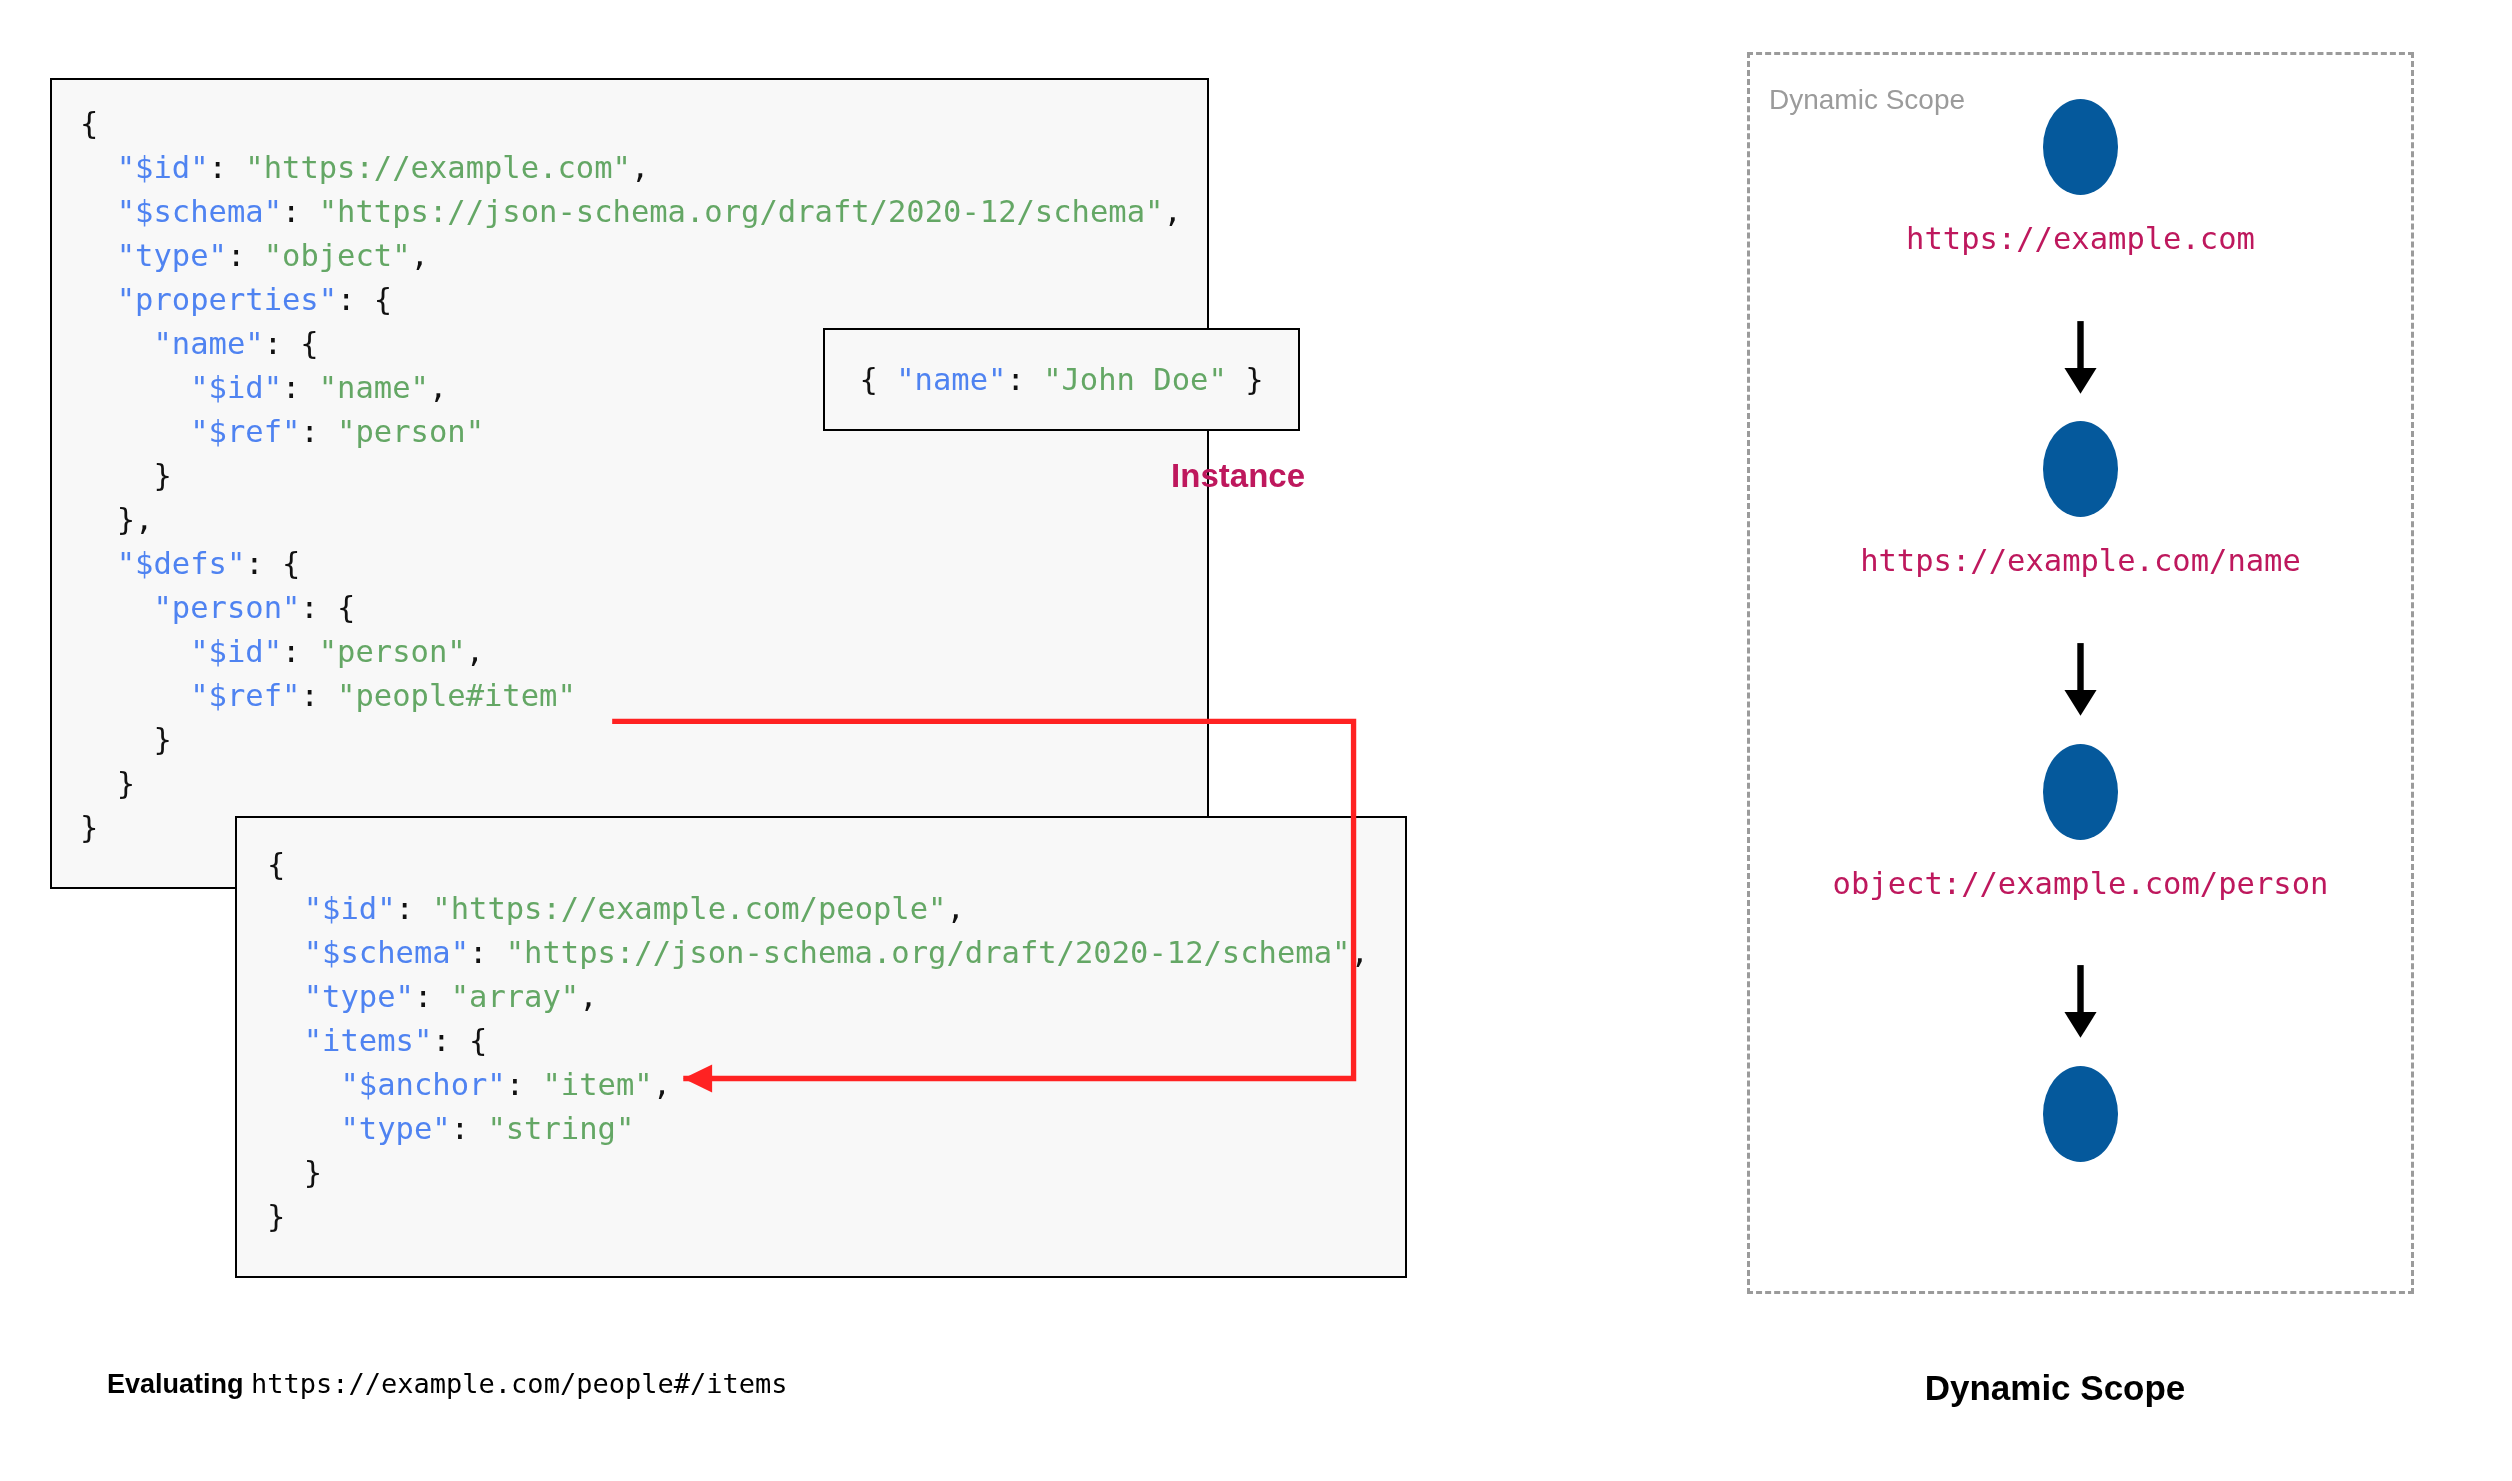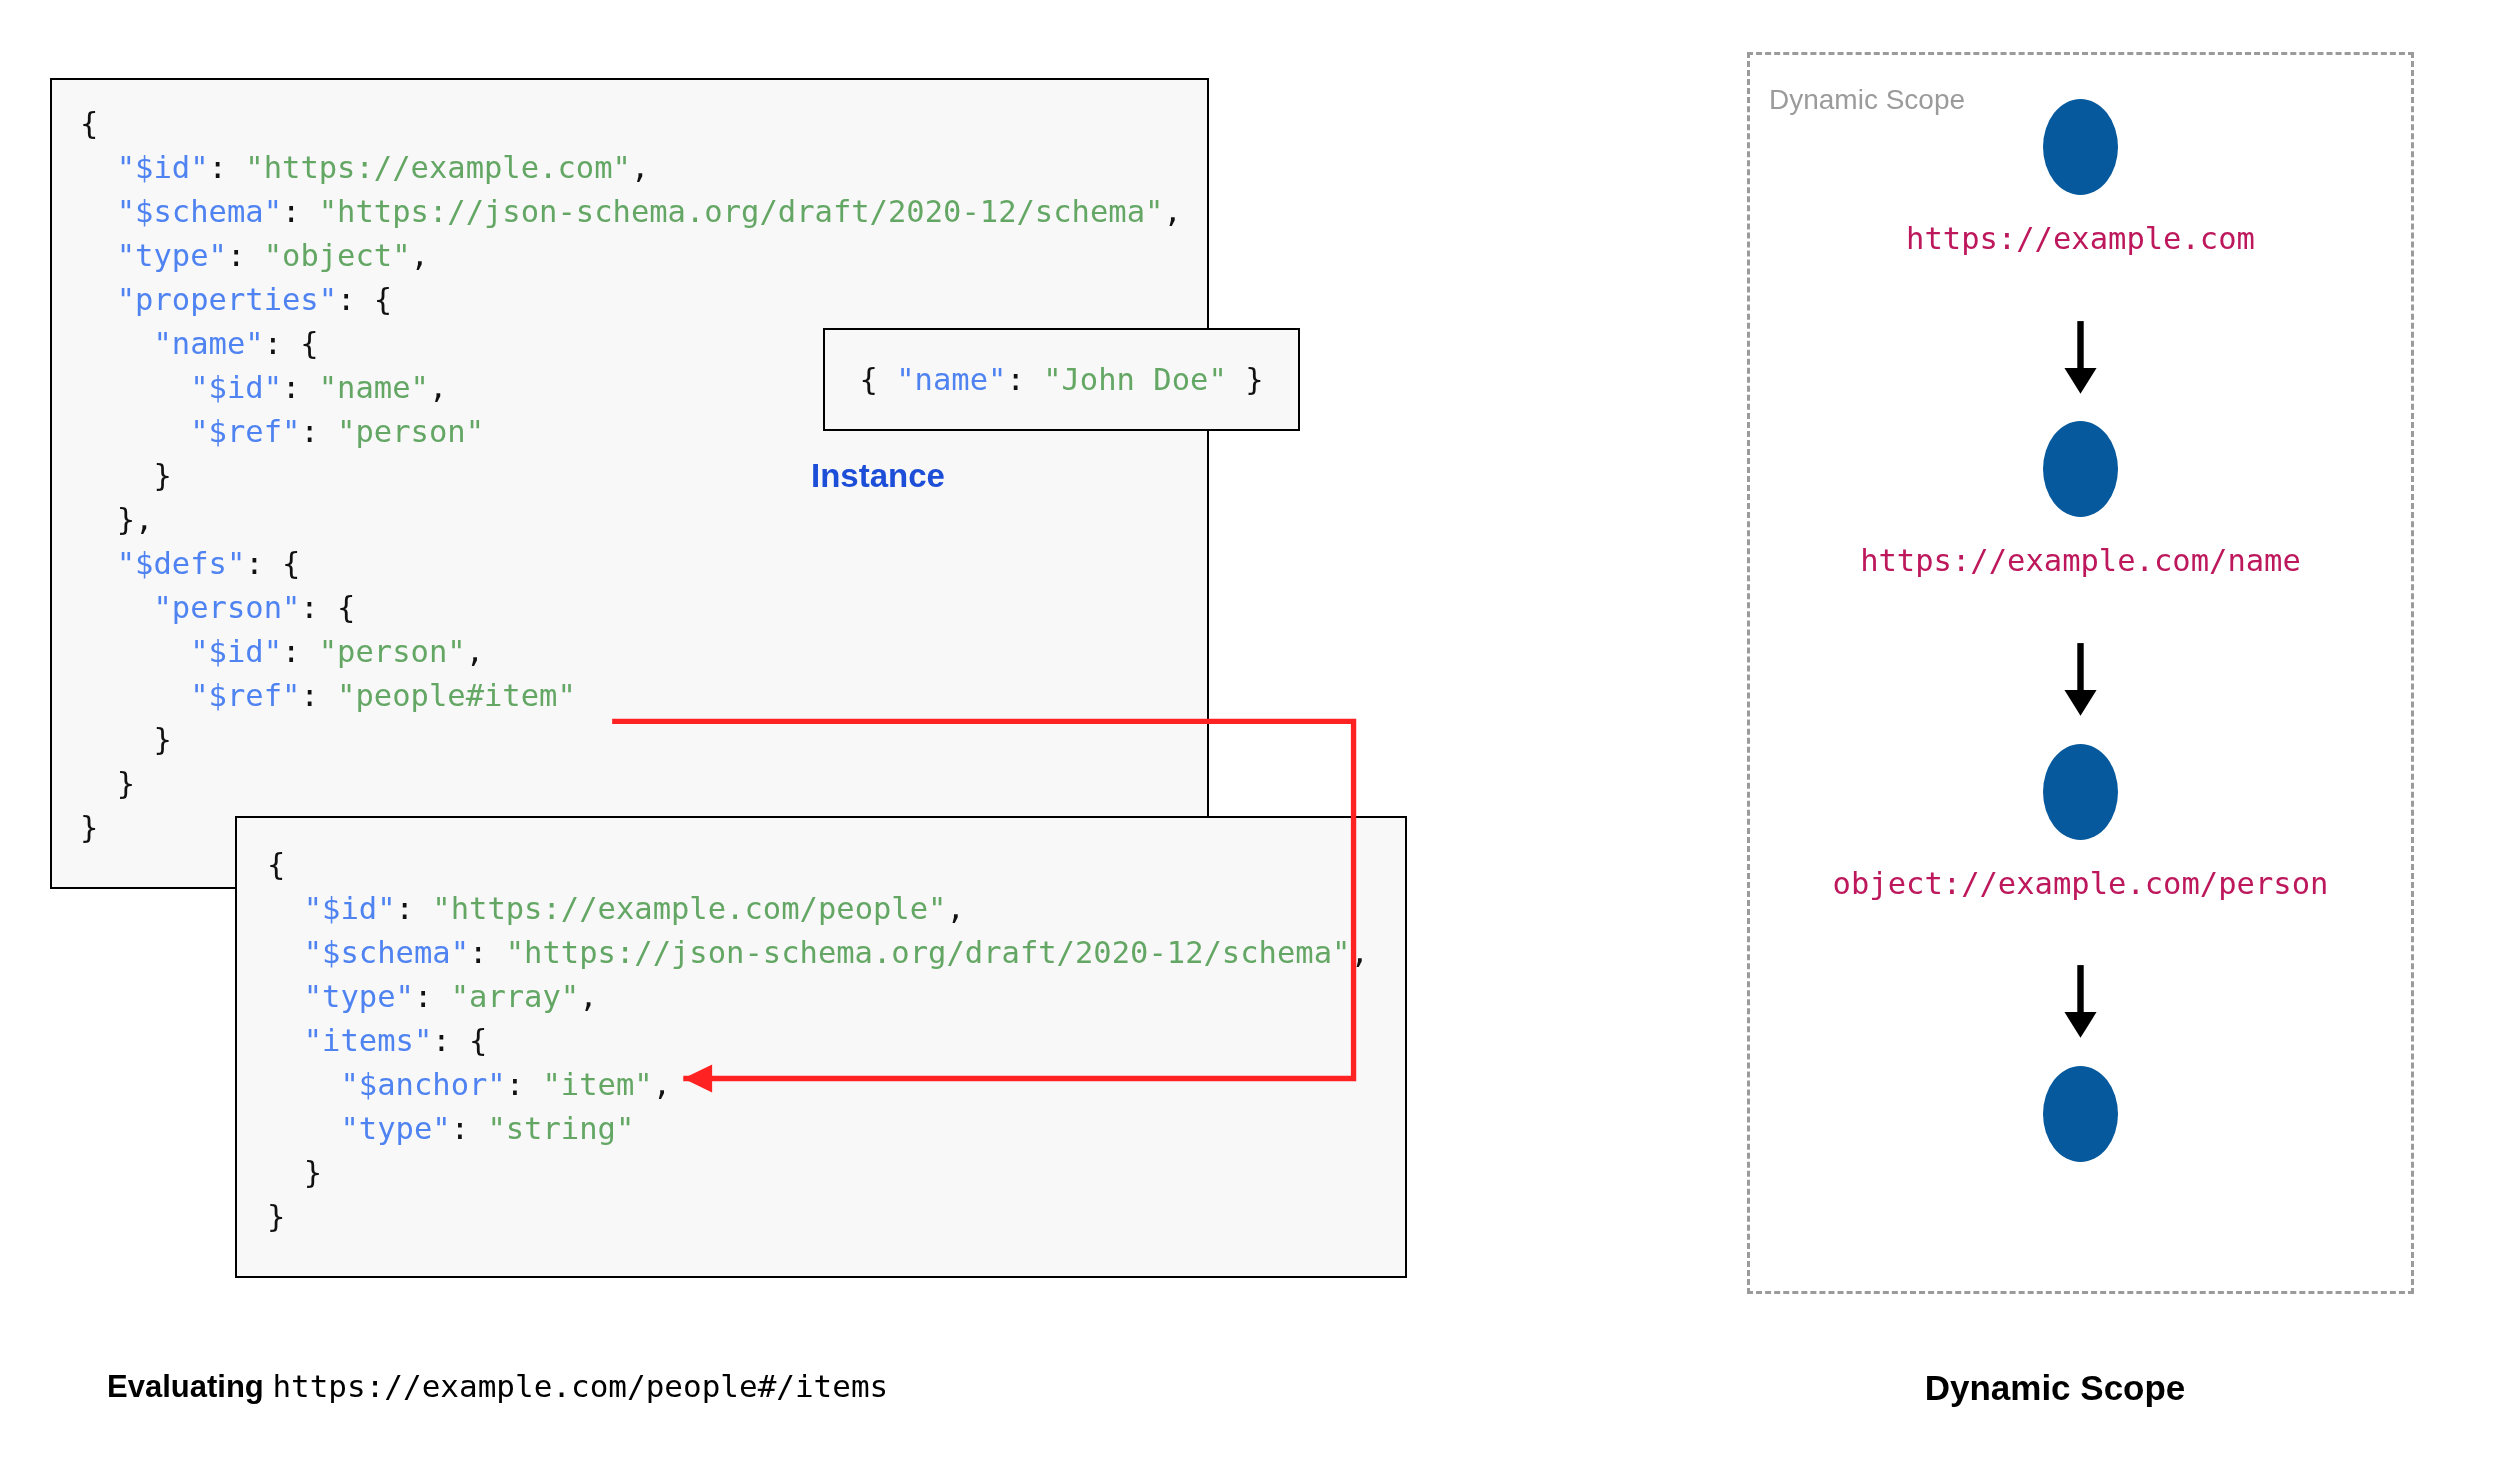--- a/index.html
+++ b/index.html
@@ -37,25 +37,25 @@
   .p{color:#111111;}      
 
   .inst-code{
     font-family:"DejaVu Sans Mono","Liberation Mono",monospace;
     font-size:30.5px;line-height:38px;white-space:pre;color:#111;
   }
 
   
   .caption-row{position:absolute;white-space:nowrap;}
   #instance-caption{
-    left:811px; top:457px; width:477px; text-align:left;
-    font-size:33px; font-weight:bold; color:#1d4ed8; z-index:6;
+    left:828px; top:457px; width:477px; text-align:right;
+    font-size:33px; font-weight:bold; color:#be185d; z-index:6;
   }
   #evaluating-caption{
-    left:107px; top:1368px; font-size:31px; color:#000; z-index:6;
+    left:107px; top:1368px; font-size:27px; color:#000; z-index:6;
   }
   #evaluating-caption .lbl{font-weight:bold;font-family:"Liberation Sans",sans-serif;}
   #evaluating-caption .url{
     font-family:"DejaVu Sans Mono","Liberation Mono",monospace;font-weight:normal;
   }
   #scope-caption{
     left:1841px; top:1368px; width:428px; text-align:center;
     font-size:35px; font-weight:bold; color:#000; z-index:6;
   }
 

